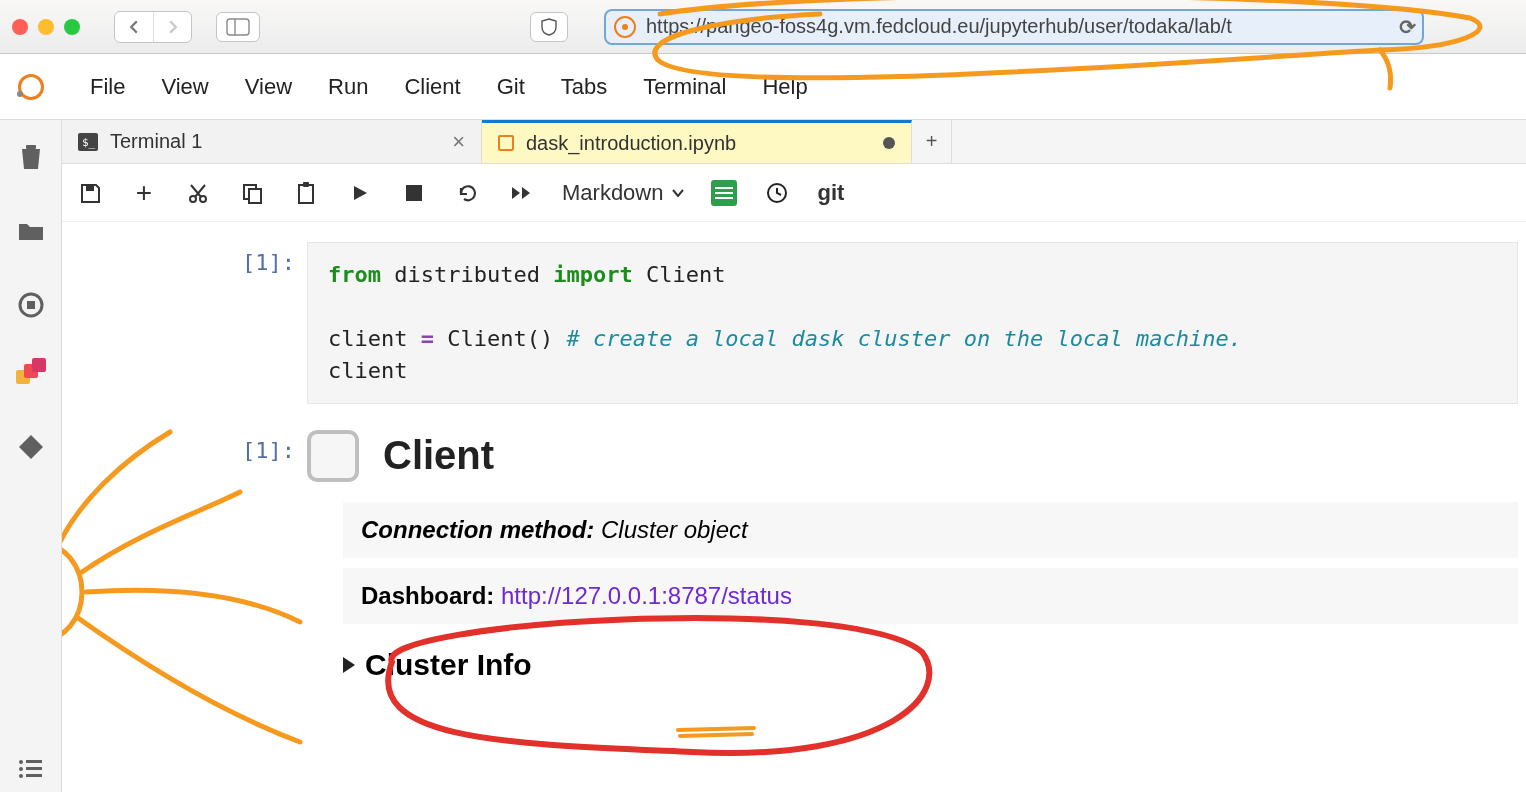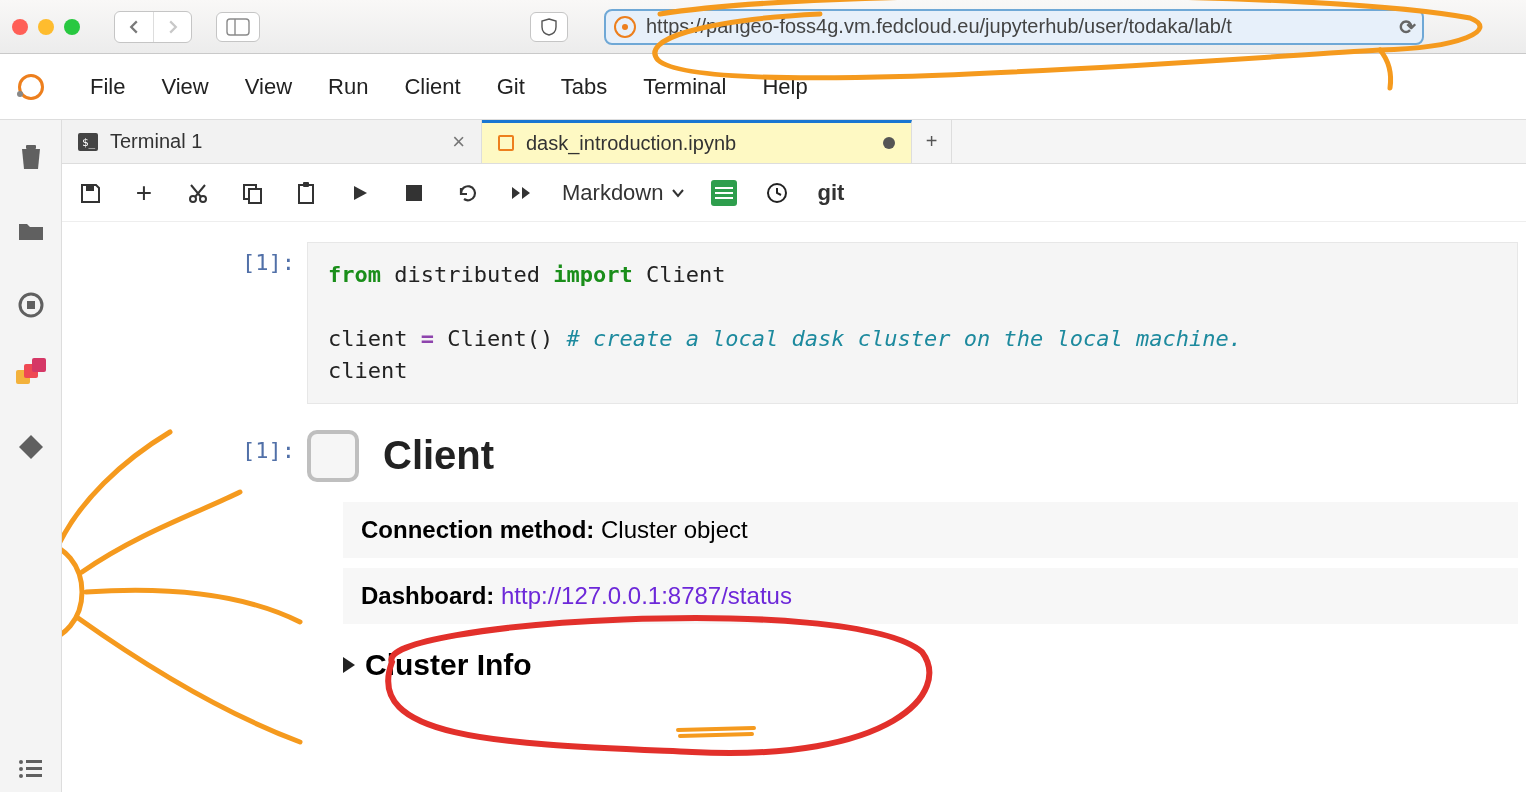--- a/index.html
+++ b/index.html
@@ -59,21 +59,21 @@
 .kw{color:#1a8e1a;font-weight:bold;}
 .op{color:#8e44ad;font-weight:bold;}
 .cm{color:#1d8a9e;font-style:italic;}
 
 .outrow{margin-top:26px;display:flex;align-items:flex-start;}
 .outbox{flex:1;padding:0 8px 0 0;}
 .outhead{display:flex;align-items:center;gap:24px;}
 .outhead .cube{width:52px;height:52px;border:4px solid #bfbfbf;border-radius:10px;background:#f6f6f6;}
 .outhead h2{font-size:40px;font-weight:700;color:#222;}
 .subid{font-size:28px;color:#9a9a9a;margin-left:76px;margin-top:2px;}
-.details{margin-left:36px;margin-top:20px;background:#f7f7f7;padding:14px 18px;font-size:24px;display:flex;gap:120px;}
+.details{margin-left:36px;margin-top:20px;background:#f7f7f7;padding:14px 18px;font-size:24px;display:flex;gap:120px;font-style:italic;}
 .details b{font-weight:700;}
 .dashrow{margin-left:36px;margin-top:10px;background:#f7f7f7;padding:14px 18px;font-size:24px;}
 .dashrow a{color:#6d28d9;text-decoration:none;}
 .cinfo{margin-left:36px;margin-top:24px;font-size:30px;font-weight:700;display:flex;align-items:center;gap:10px;}
 .tri{display:inline-block;width:0;height:0;border-top:8px solid transparent;border-bottom:8px solid transparent;border-left:12px solid #222;}
 
 
 .scribble{position:absolute;pointer-events:none;}
 svg{overflow:visible;}
 </style>

